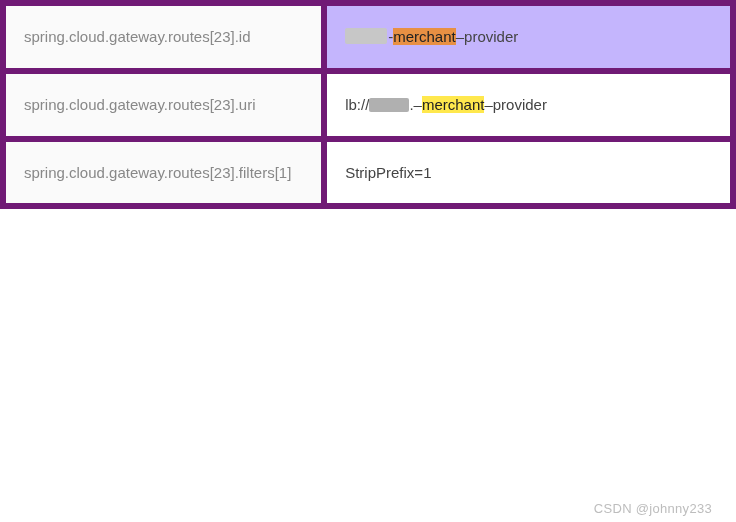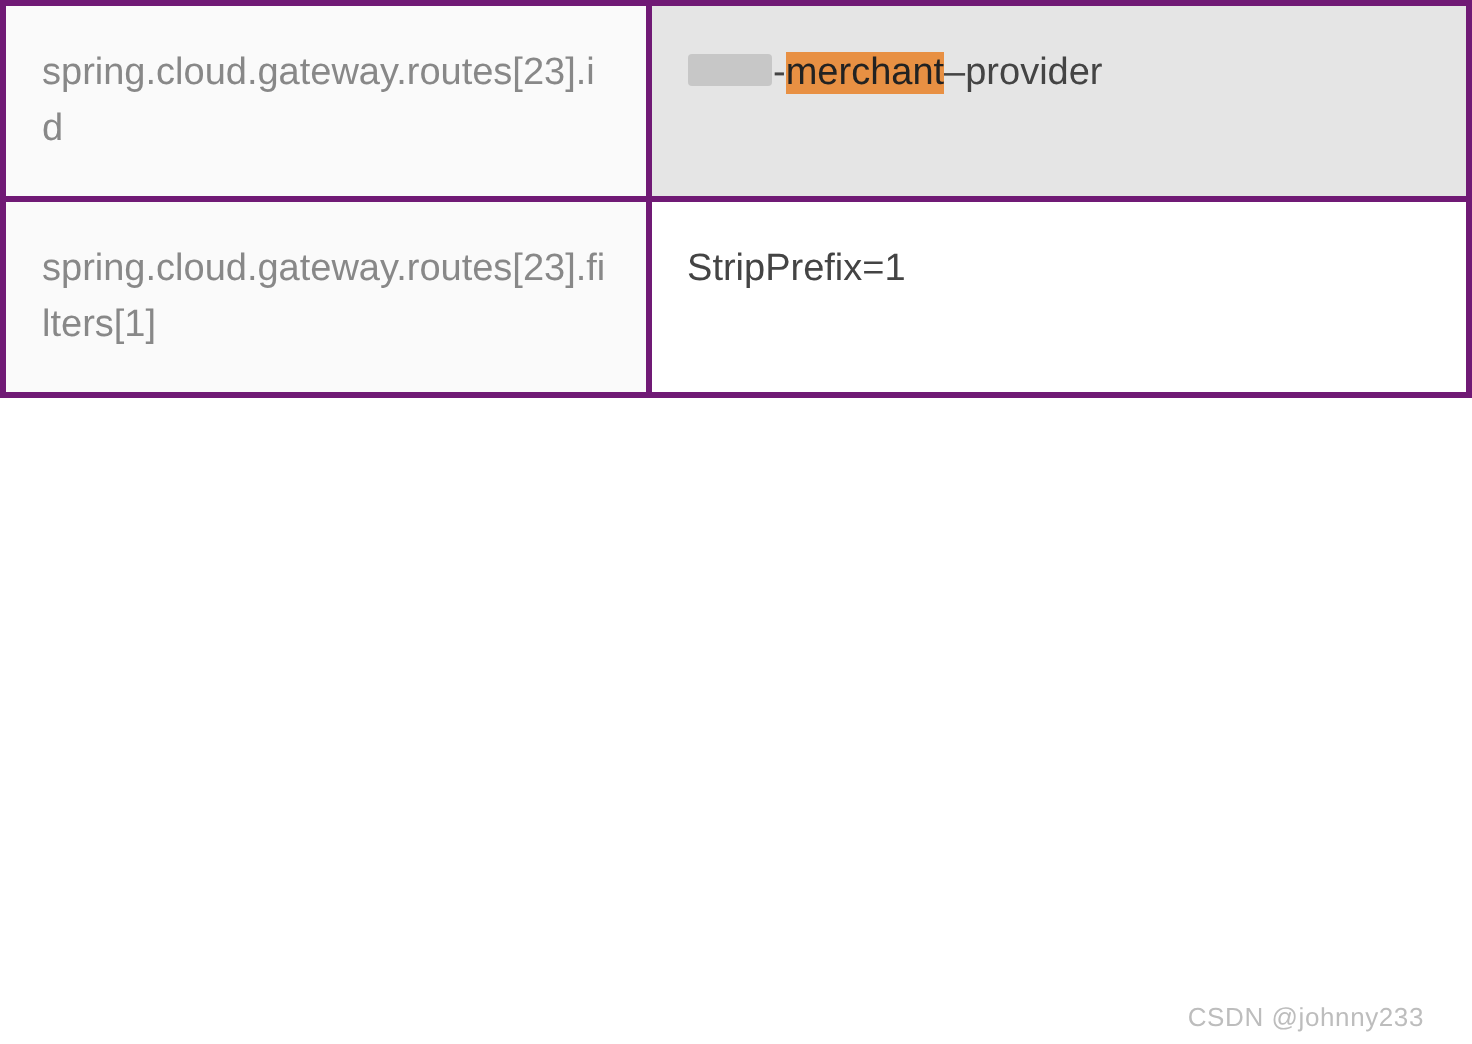--- a/index.html
+++ b/index.html
@@ -9,40 +9,40 @@
       width: 736px;
       height: 522px;
       position: relative;
     }
     table {
       width: 100%;
       border-collapse: collapse;
       table-layout: fixed;
     }
     td {
-      border: 3px solid #701a75;
+      border: 6px solid #701a75;
       padding: 20px 18px;
       vertical-align: top;
-      font-size: 19px;
+      font-size: 15px;
       line-height: 1.45;
       word-break: break-all;
       color: #333;
     }
     td.key {
       width: 44%;
       background: #fafafa;
       color: #888;
       font-weight: 400;
     }
     td.val {
       width: 56%;
       background: #fff;
       color: #444;
     }
-    tr.alt td.val { background: #e5e5e5; }
+    tr.alt td.val { background: #c4b5fd; }
     .hl-orange { background: #e89043; color: #222; }
     .hl-yellow { background: #ffe84d; color: #222; }
     .smudge {
       display: inline-block;
       vertical-align: middle;
       width: 42px;
       height: 16px;
       background: #c7c7c7;
       border-radius: 2px;
       margin-right: 1px;
@@ -73,19 +73,25 @@
 
 <table>
   <tbody>
     <tr class="alt">
       <td class="key">spring.cloud.gateway.routes[23].id</td>
       <td class="val">
         <span class="smudge"></span><span>-</span><span class="hl-orange">merchant</span><span>–provider</span>
       </td>
     </tr>
     <tr>
+      <td class="key">spring.cloud.gateway.routes[23].uri</td>
+      <td class="val">
+        <span>lb://</span><span class="smudge2"></span><span>.–</span><span class="hl-yellow">merchant</span><span>–provider</span>
+      </td>
+    </tr>
+    <tr>
       <td class="key">spring.cloud.gateway.routes[23].filters[1]</td>
       <td class="val">StripPrefix=1</td>
     </tr>
   </tbody>
 </table>
 
 <div class="watermark">CSDN @johnny233</div>
 
 </body></html>

